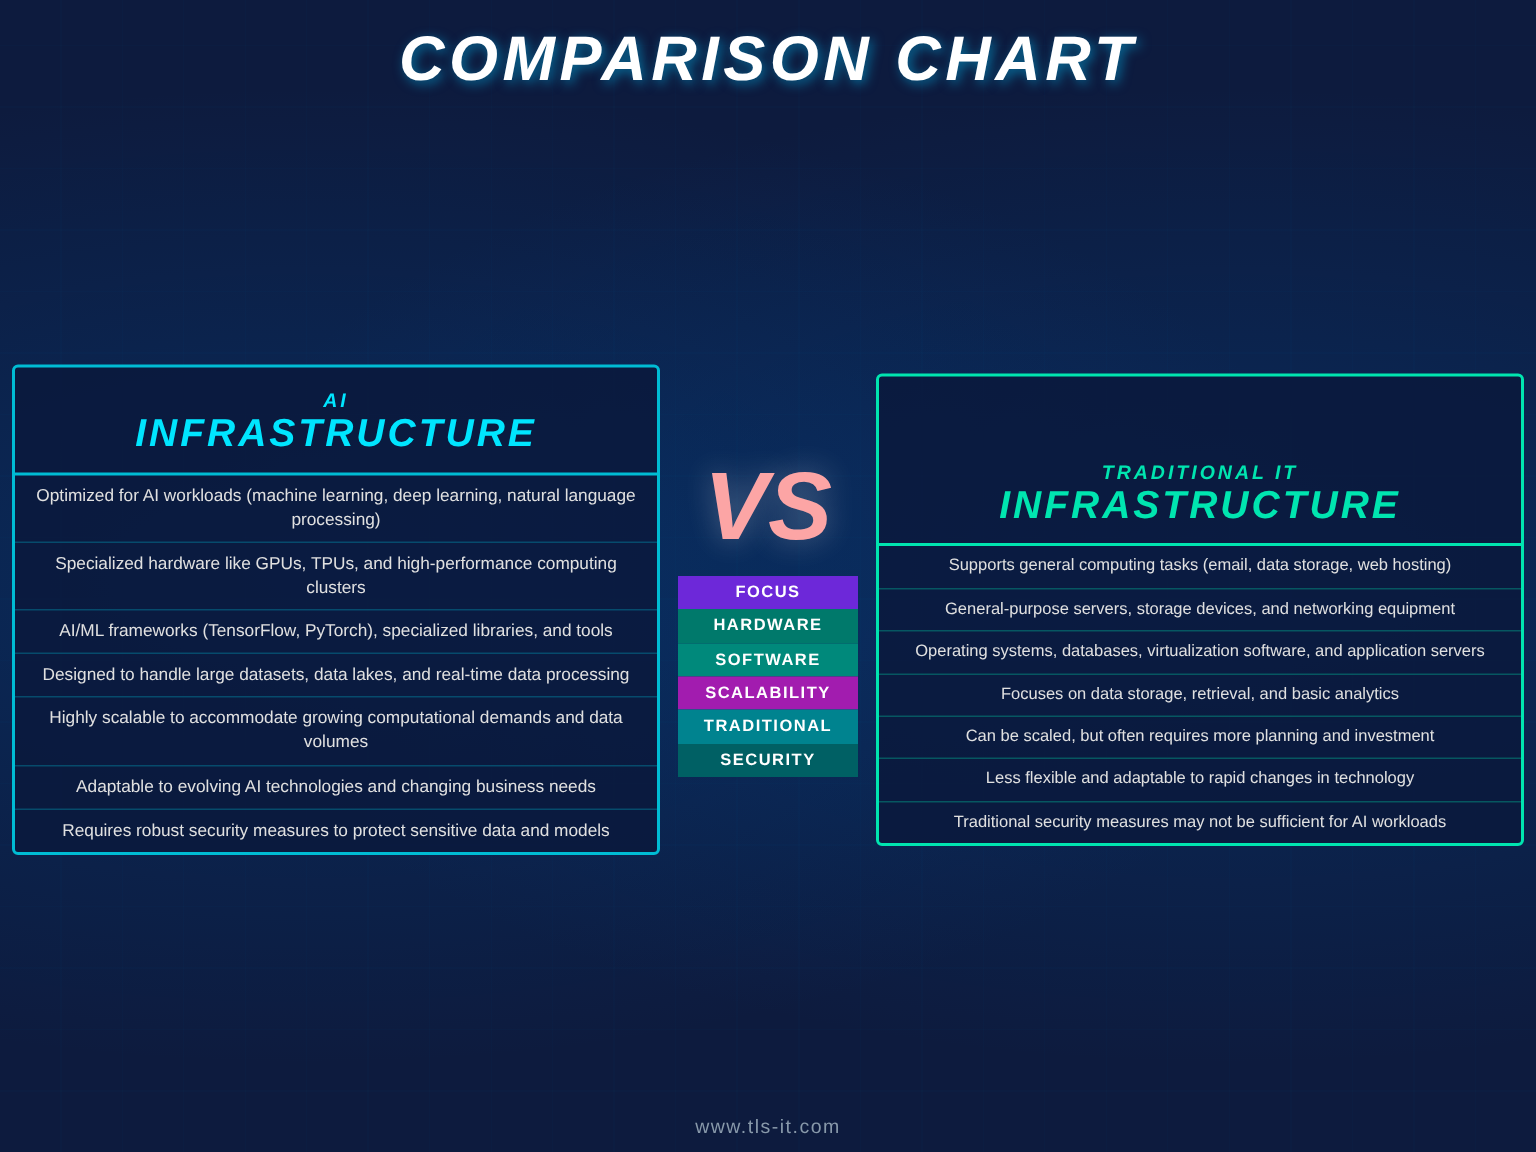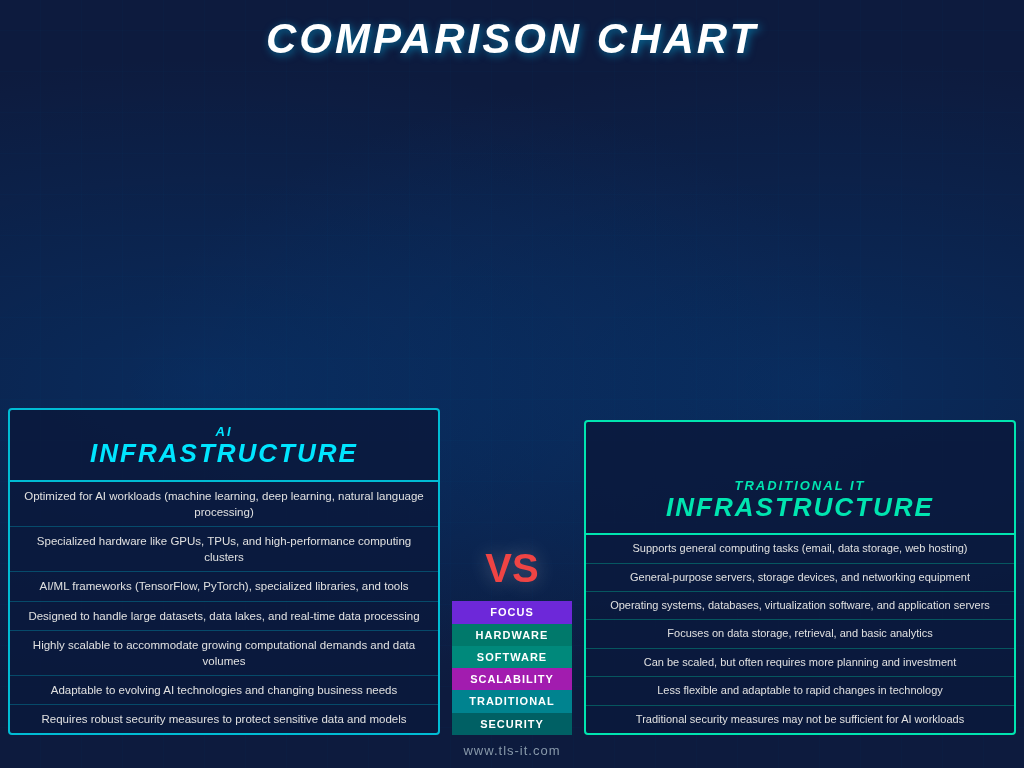--- a/index.html
+++ b/index.html
@@ -51,21 +51,21 @@
       letter-spacing: 3px;
       margin-bottom: 15px;
       font-style: italic;
     }
 
     .main-content {
       display: flex;
       width: 100%;
       flex: 1;
       gap: 12px;
-      align-items: flex-end;
+      align-items: center;
     }
 
     
     .left-panel {
       flex: 1;
       border: 2px solid #00bcd4;
       border-radius: 4px;
       display: flex;
       flex-direction: column;
       background: rgba(10, 25, 60, 0.85);
@@ -120,23 +120,24 @@
 
     
     .middle-panel {
       width: 120px;
       display: flex;
       flex-direction: column;
       align-items: center;
     }
 
     .vs-label {
-      font-size: 40px;
-      font-weight: 900;
-      color: #ef4444;
+      font-size: 64px;
+      font-weight: 900;
+      color: #fca5a5;
+      font-style: italic;
       text-shadow: 0 0 20px rgba(255,255,255,0.3);
       margin-bottom: 10px;
       padding-top: 5px;
     }
 
     .category-buttons {
       display: flex;
       flex-direction: column;
       width: 100%;
       flex: 1;

